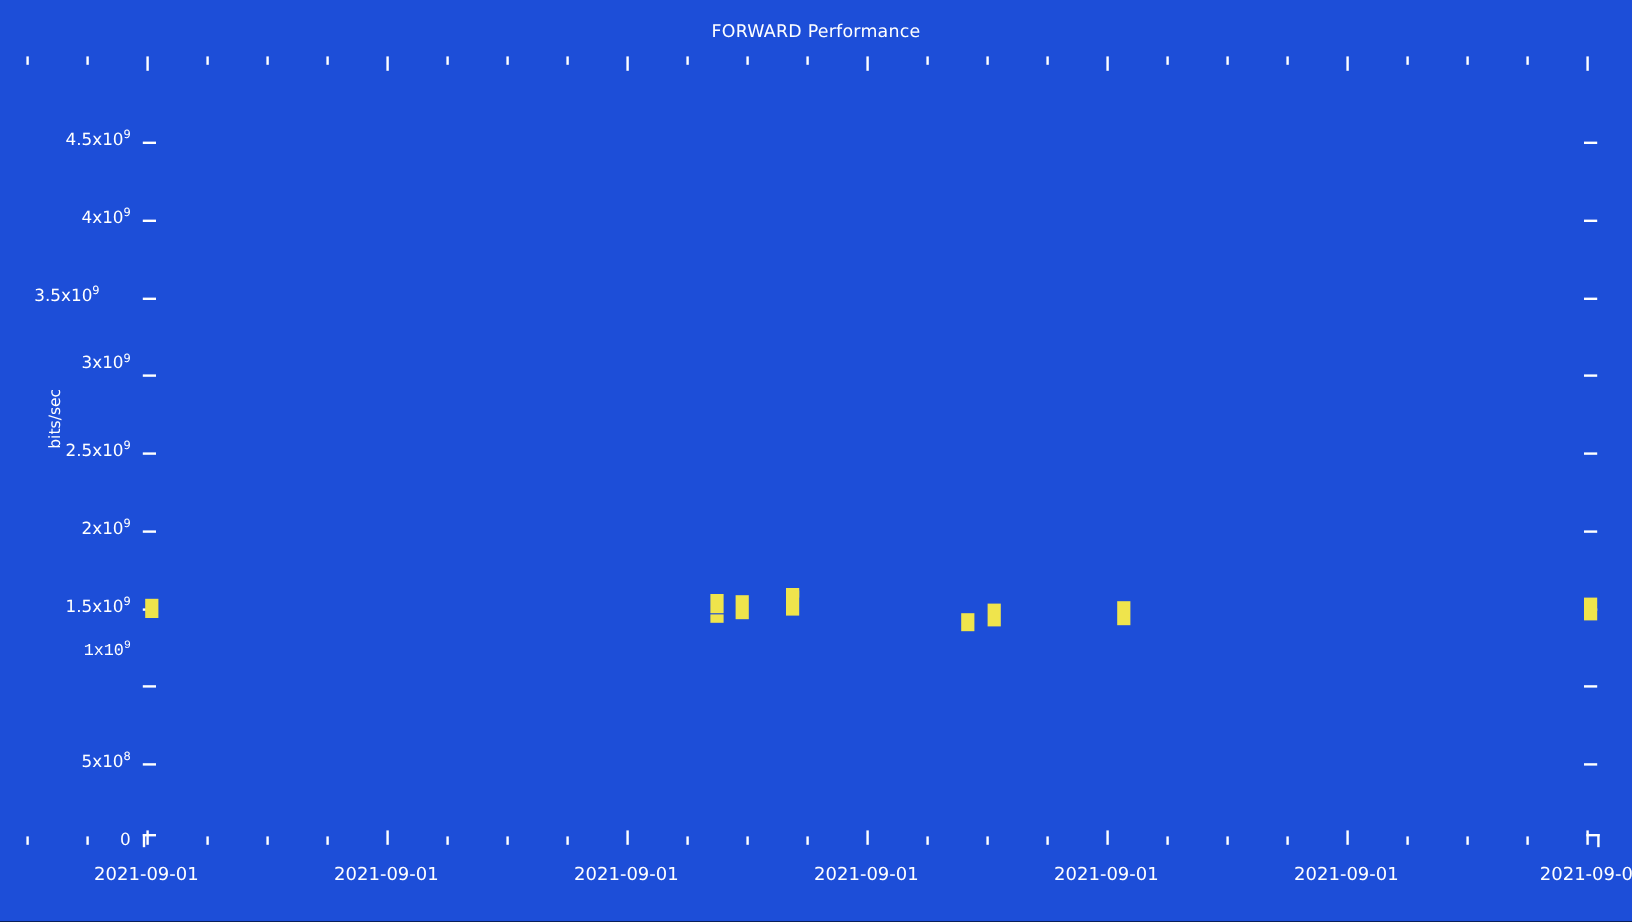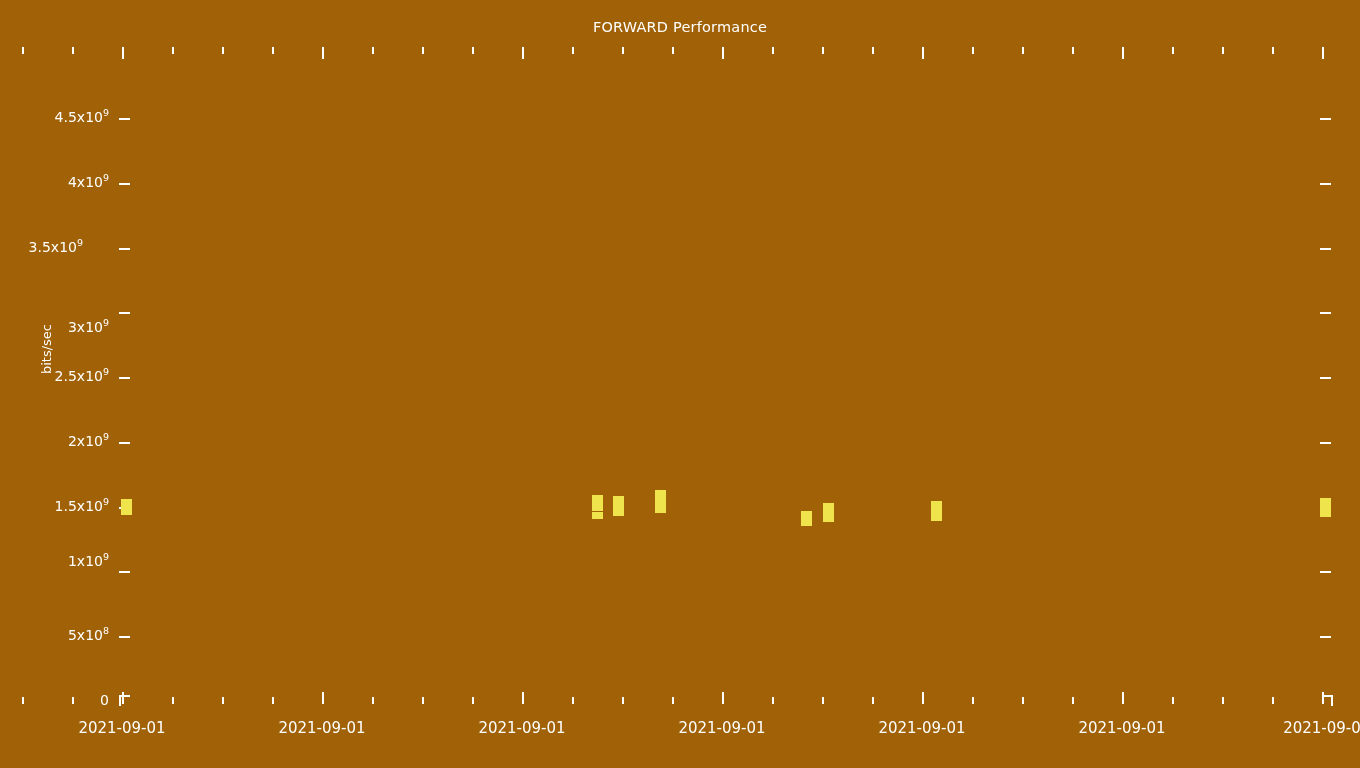--- a/index.html
+++ b/index.html
@@ -11,21 +11,21 @@
     overflow: hidden;
   }
   body {
     font-family: "DejaVu Sans", sans-serif;
     color: #ffffff;
   }
   #plot-root {
     position: relative;
     width: 1360px;
     height: 768px;
-    background: #a16207;
+    background: #1d4ed8;
   }
   .chart-title {
     position: absolute;
     left: 0;
     top: 19px;
     width: 1360px;
     text-align: center;
     font-size: 14.5px;
     color: #ffffff;
     letter-spacing: 0.2px;
@@ -230,25 +230,25 @@
       <div class="bar" style="left: 655px; top: 492px; width: 11px; height: 21px; background: rgb(239, 228, 76);"></div>
       <div class="bar" style="left: 655px; top: 490px; width: 11px; height: 8px; background: rgb(239, 228, 76);"></div>
       <div class="bar" style="left: 801px; top: 511px; width: 11px; height: 15px; background: rgb(239, 228, 76);"></div>
       <div class="bar" style="left: 823px; top: 503px; width: 11px; height: 19px; background: rgb(239, 228, 76);"></div>
       <div class="bar" style="left: 931px; top: 501px; width: 11px; height: 20px; background: rgb(239, 228, 76);"></div>
       <div class="bar" style="left: 1320px; top: 498px; width: 11px; height: 19px; background: rgb(239, 228, 76);"></div>
     </div>
   <div class="plot-area" id="labels-layer">
       <div class="ytick-label" style="right: 1251px; top: 693px;">0</div>
       <div class="ytick-label" style="right: 1251px; top: 628px;"><span>5x10</span><sup>8</sup></div>
-      <div class="ytick-label" style="right: 1251px; top: 554px;"><span>1x10</span><sup>9</sup></div>
+      <div class="ytick-label" style="right: 1251px; top: 536px; font-family: Liberation Mono, monospace;"><span>1x10</span><sup>9</sup></div>
       <div class="ytick-label" style="right: 1251px; top: 499px;"><span>1.5x10</span><sup>9</sup></div>
       <div class="ytick-label" style="right: 1251px; top: 434px;"><span>2x10</span><sup>9</sup></div>
       <div class="ytick-label" style="right: 1251px; top: 369px;"><span>2.5x10</span><sup>9</sup></div>
-      <div class="ytick-label" style="right: 1251px; top: 320px;"><span>3x10</span><sup>9</sup></div>
+      <div class="ytick-label" style="right: 1251px; top: 296px;"><span>3x10</span><sup>9</sup></div>
       <div class="ytick-label" style="right: 1277px; top: 240px;"><span>3.5x10</span><sup>9</sup></div>
       <div class="ytick-label" style="right: 1251px; top: 175px;"><span>4x10</span><sup>9</sup></div>
       <div class="ytick-label" style="right: 1251px; top: 110px;"><span>4.5x10</span><sup>9</sup></div>
       <div class="xtick-label" style="left: 42px; width: 160px;">2021-09-01</div>
       <div class="xtick-label" style="left: 242px; width: 160px;">2021-09-01</div>
       <div class="xtick-label" style="left: 442px; width: 160px;">2021-09-01</div>
       <div class="xtick-label" style="left: 642px; width: 160px;">2021-09-01</div>
       <div class="xtick-label" style="left: 842px; width: 160px;">2021-09-01</div>
       <div class="xtick-label" style="left: 1042px; width: 160px;">2021-09-01</div>
       <div class="xtick-label" style="left: 1242px; width: 160px;">2021-09-0</div>

